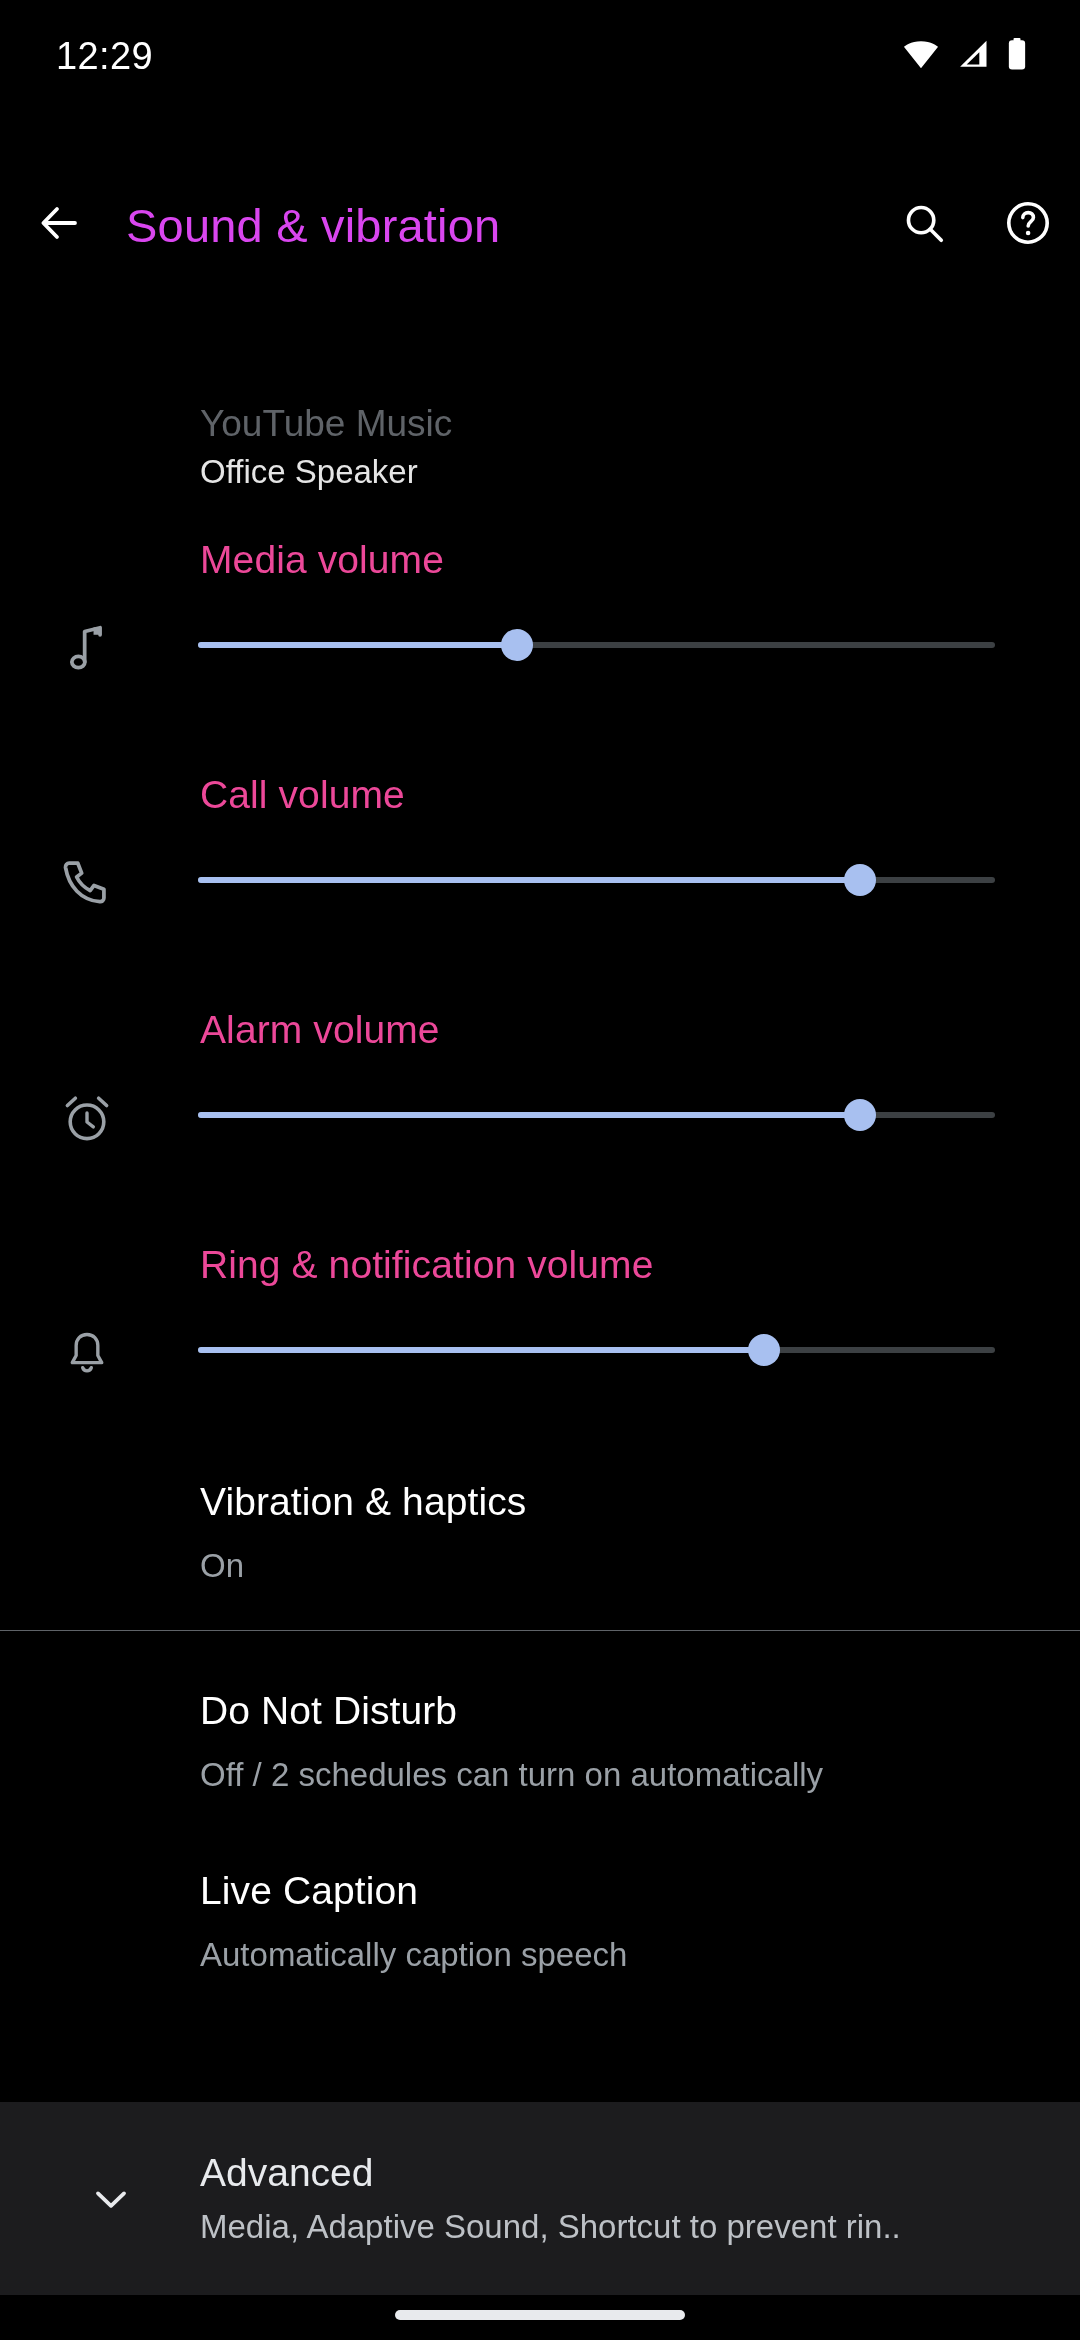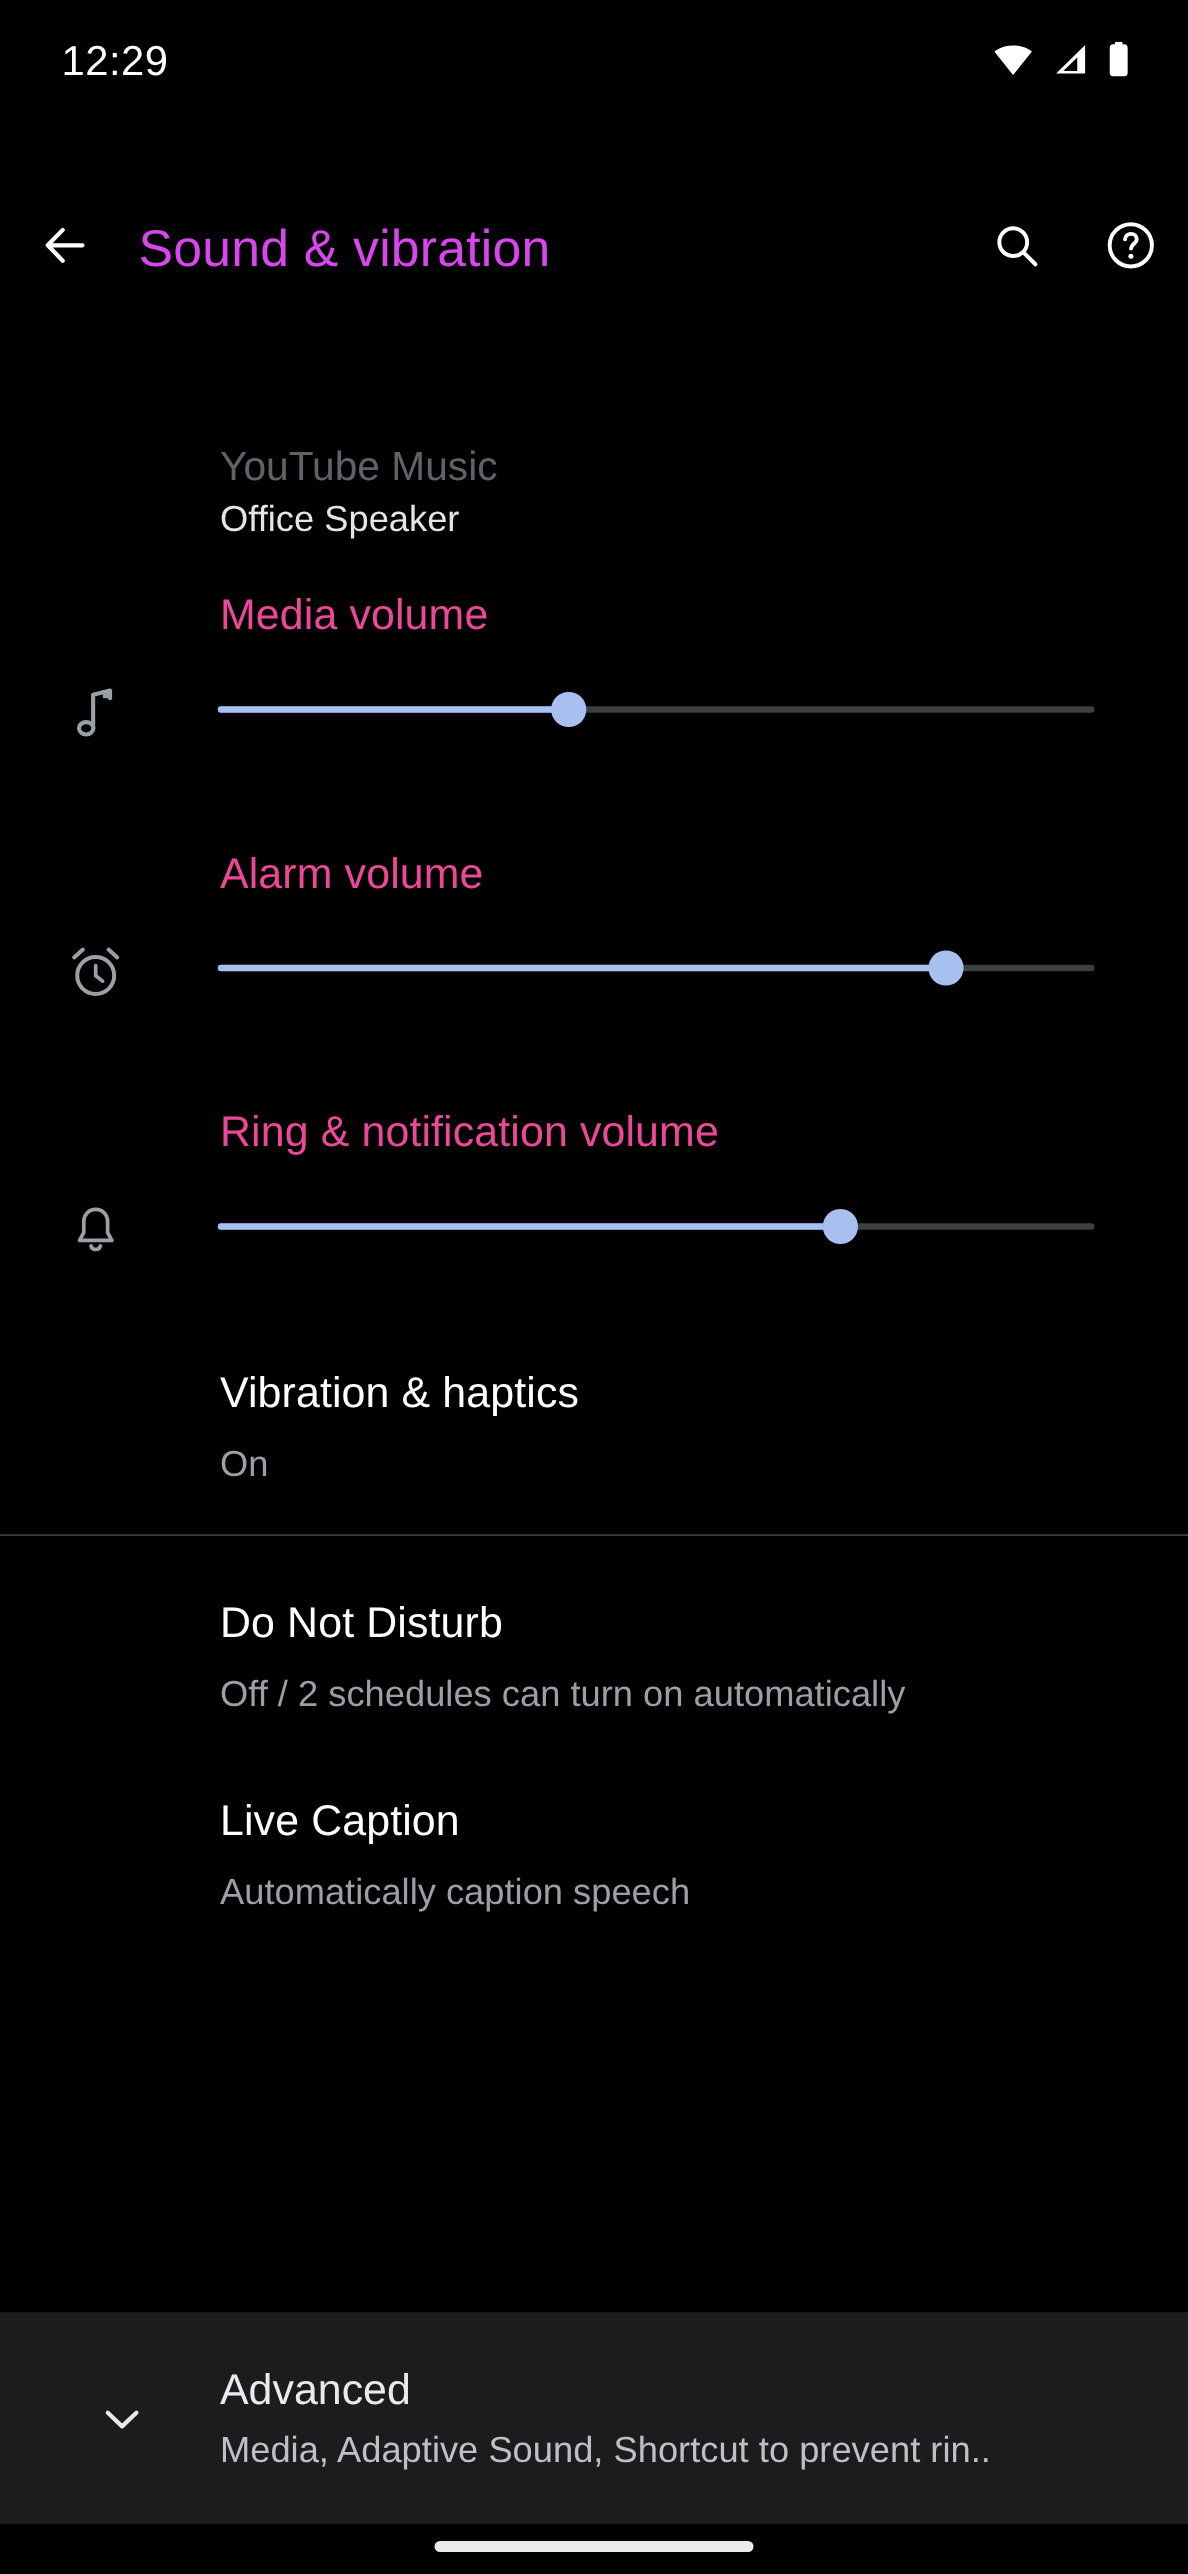--- a/index.html
+++ b/index.html
@@ -165,20 +165,33 @@
         </svg>
       </span>
       <div class="vol-label">Media volume</div>
       <div class="slider">
         <div class="track-bg"></div>
         <div class="track-fill" style="width: 40%;"></div>
         <div class="thumb" style="left: 40%;"></div>
       </div>
     </div>
 
+    <div class="vol-row">
+      <span class="vol-icon">
+        <svg width="58" height="58" viewBox="0 0 24 24">
+          <path d="M4.6 3.4h3.6l1.6 4.1-2.1 1.6a12.5 12.5 0 0 0 5.6 5.6l1.6-2.1 4.1 1.6v3.6c0 .9-.8 1.6-1.7 1.5C9.6 18.7 4.5 13.1 3.1 5.1c-.1-.9.6-1.7 1.5-1.7z" fill="none" stroke="#9aa0a6" stroke-width="1.55" stroke-linejoin="round"></path>
+        </svg>
+      </span>
+      <div class="vol-label">Call volume</div>
+      <div class="slider">
+        <div class="track-bg"></div>
+        <div class="track-fill" style="width: 83%;"></div>
+        <div class="thumb" style="left: 83%;"></div>
+      </div>
+    </div>
 
     <div class="vol-row">
       <span class="vol-icon">
         <svg width="56" height="56" viewBox="0 0 24 24">
           <circle cx="12" cy="13.2" r="7.2" fill="none" stroke="#9aa0a6" stroke-width="1.55"></circle>
           <path d="M12 9.4v3.9l2.7 2.1" fill="none" stroke="#9aa0a6" stroke-width="1.45" stroke-linecap="round" stroke-linejoin="round"></path>
           <path d="M3.6 6.2 7 3.1M20.4 6.2 17 3.1" fill="none" stroke="#9aa0a6" stroke-width="1.55" stroke-linecap="round"></path>
         </svg>
       </span>
       <div class="vol-label">Alarm volume</div>

